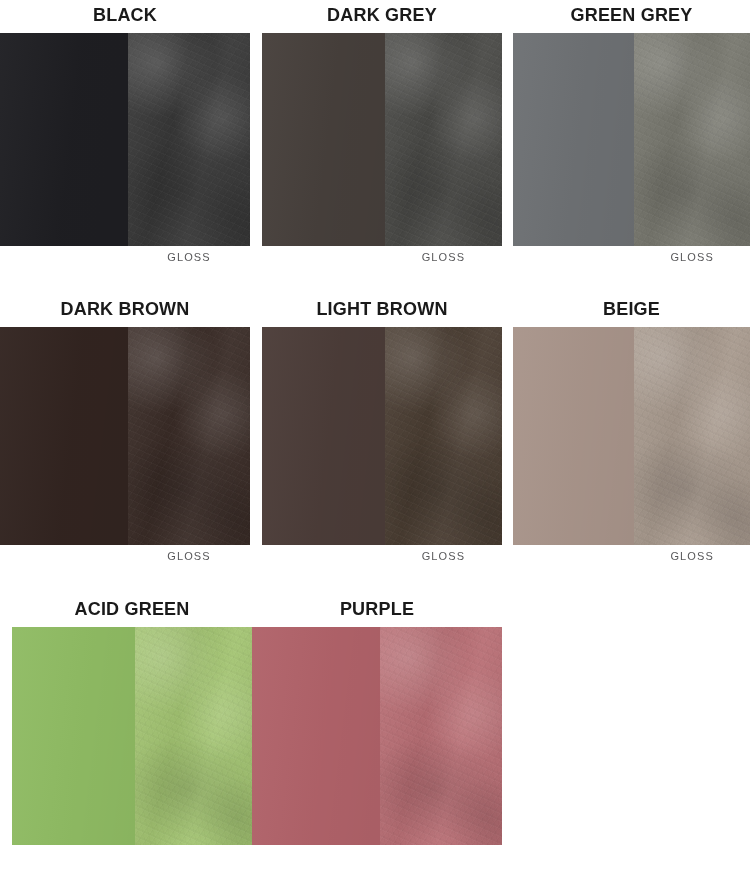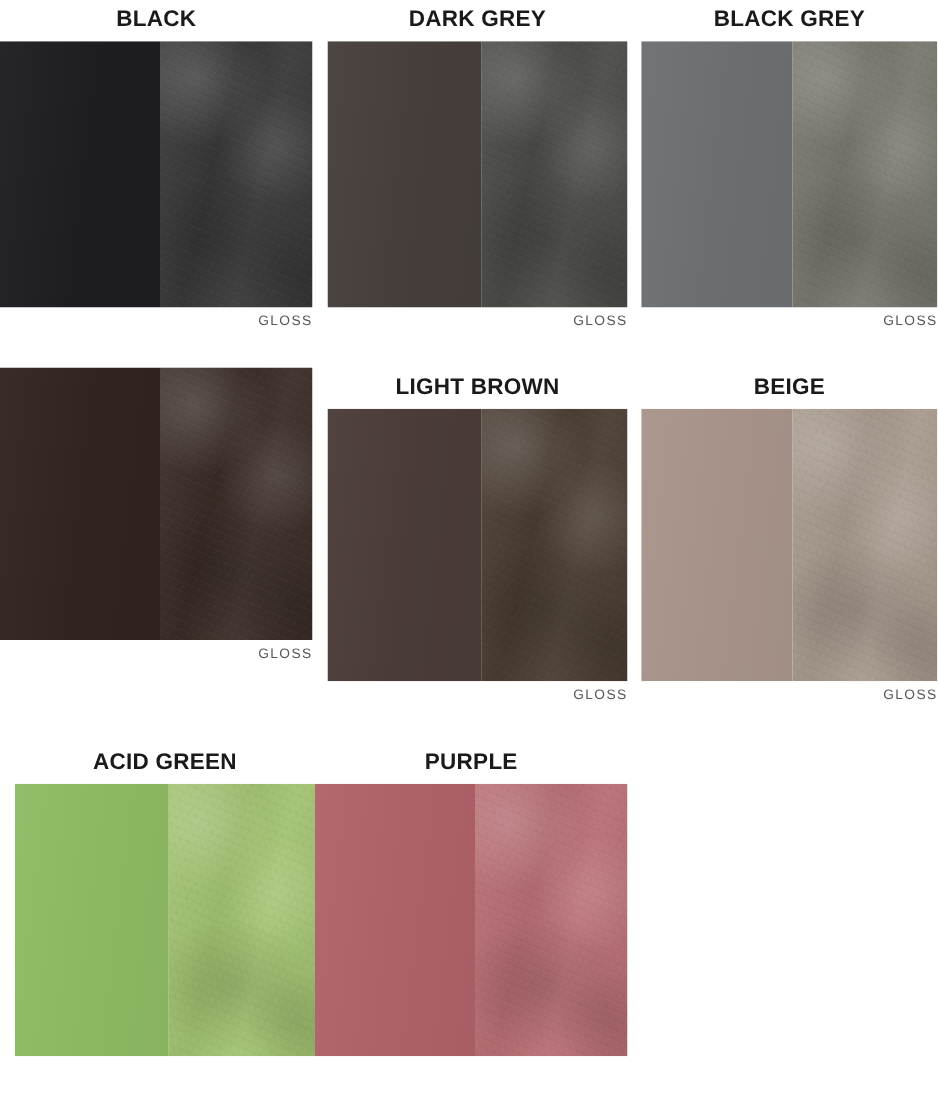--- a/index.html
+++ b/index.html
@@ -87,21 +87,21 @@
     pointer-events: none;
   }
 
   .finish-caption-row {
     display: flex;
     width: 100%;
   }
   .finish-caption-spacer { width: 51.2%; }
   .finish-caption {
     width: 48.8%;
-    text-align: right;
+    text-align: center;
     font-size: 11px;
     letter-spacing: 1.1px;
     color: #58585a;
     padding-top: 6px;
     line-height: 1;
     white-space: nowrap;
   }
 </style>
 </head>
 <body>
@@ -138,41 +138,42 @@
           <div class="gloss-grain"></div>
         </div>
       </div>
       <div class="finish-caption-row">
         <div class="finish-caption-spacer"></div>
         <div class="finish-caption">GLOSS</div>
       </div>
     </div>
 
     <div class="swatch-cell col-3">
-      <div class="swatch-title">BLACK GREY</div>
+      <div class="swatch-title">GREEN GREY</div>
       <div class="swatch-panel" style="height:213px">
         <div class="swatch-half matte" style="background-color: rgb(109, 112, 115);">
           <div class="matte-shade"></div>
         </div>
         <div class="swatch-half gloss" style="background-color: rgb(120, 120, 111);">
           <div class="gloss-sheen"></div>
           <div class="gloss-grain"></div>
         </div>
       </div>
       <div class="finish-caption-row">
         <div class="finish-caption-spacer"></div>
         <div class="finish-caption">GLOSS</div>
       </div>
     </div>
 
   </div>
 
   <div class="swatch-row" style="margin-top:31px">
 
     <div class="swatch-cell col-1">
+      <div class="swatch-title">DARK BROWN</div>
       <div class="swatch-panel" style="height:218px">
         <div class="swatch-half matte" style="background-color: rgb(50, 36, 32);">
           <div class="matte-shade"></div>
         </div>
         <div class="swatch-half gloss" style="background-color: rgb(58, 44, 39);">
           <div class="gloss-sheen"></div>
           <div class="gloss-grain"></div>
         </div>
       </div>
       <div class="finish-caption-row">

